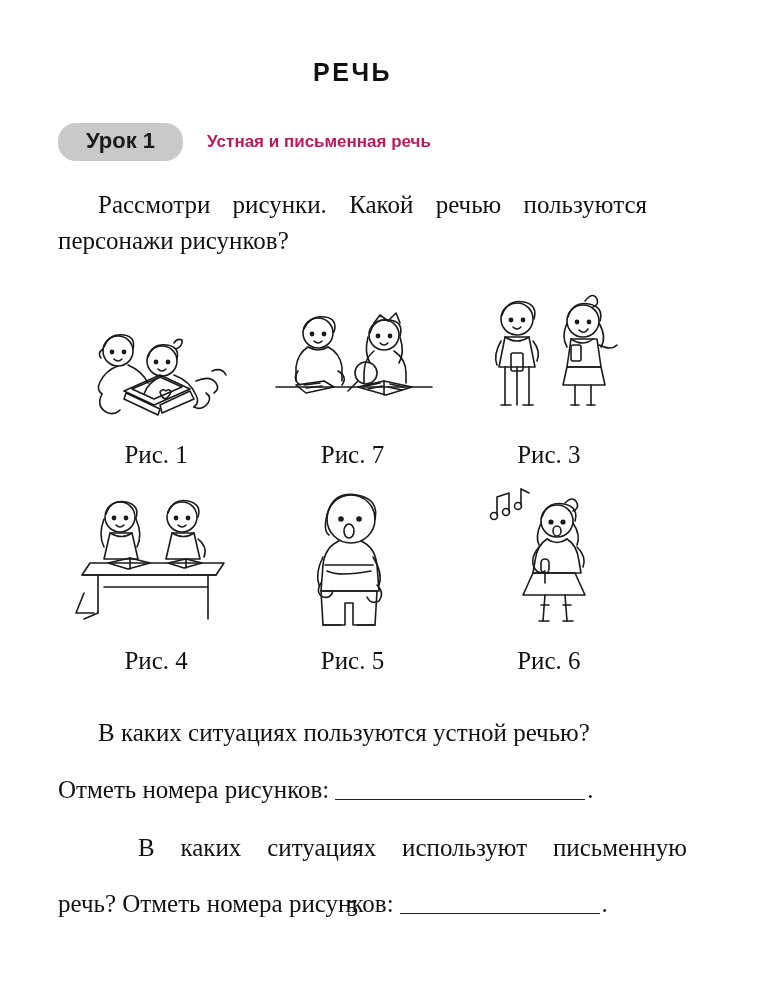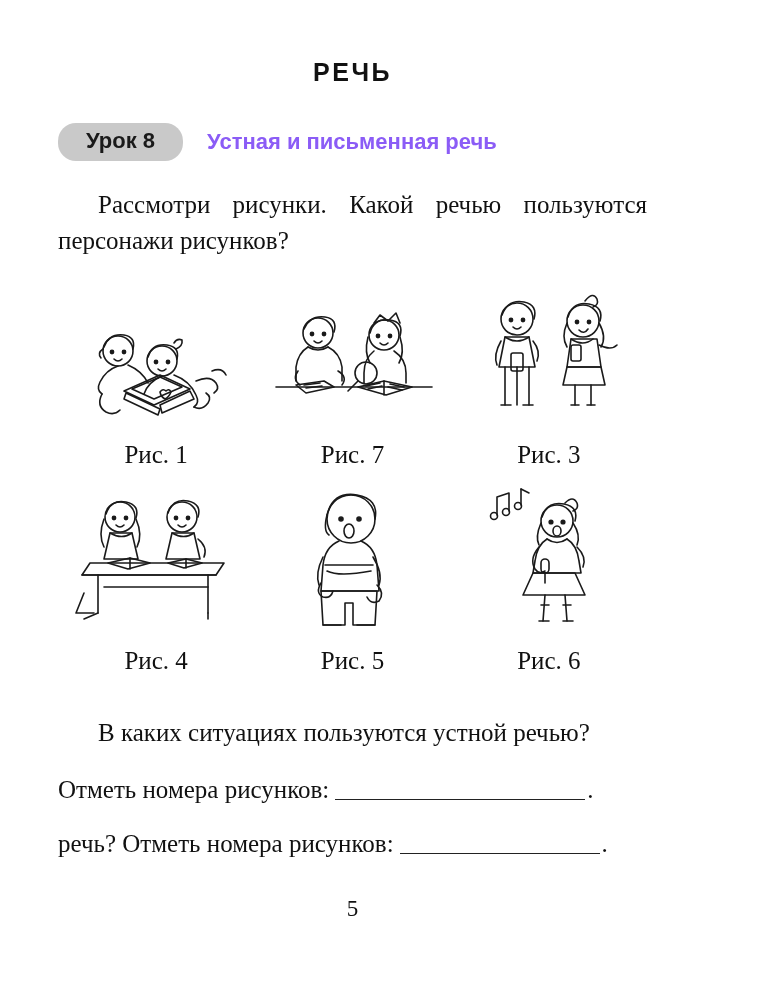--- a/index.html
+++ b/index.html
@@ -47,22 +47,22 @@
     font-family: "Liberation Sans", sans-serif;
     font-weight: bold;
     font-size: 22px;
     color: #1a1a1a;
     line-height: 1;
   }
 
   .lesson-title {
     font-family: "Liberation Sans", sans-serif;
     font-weight: bold;
-    font-size: 22px;
-    color: #8b5cf6;
+    font-size: 17px;
+    color: #be185d;
   }
 
   .task-text {
     font-size: 25px;
     line-height: 1.42;
     text-align: justify;
     margin-top: 26px;
     text-indent: 40px;
   }
 
@@ -122,21 +122,21 @@
   svg { display: block; }
 </style>
 </head>
 <body>
 
 <div class="page">
 
   <h1 class="section-title">РЕЧЬ</h1>
 
   <div class="lesson-row">
-    <div class="lesson-badge">Урок 8</div>
+    <div class="lesson-badge">Урок 1</div>
     <div class="lesson-title">Устная и письменная речь</div>
   </div>
 
   <p class="task-text">Рассмотри рисунки. Какой речью пользуются персонажи рисунков?</p>
 
   <div class="fig-grid">
 
     <div class="fig-row">
 
       <div class="fig-cell">
@@ -364,20 +364,23 @@
   </div>
 
   <div class="q-block">
     <p class="task-text" style="margin-top:34px;">В каких ситуациях пользуются устной речью?</p>
     <div class="answer-line">
       <span>Отметь номера рисунков:</span><span class="line-fill" title=""></span><span>.</span>
     </div>
   </div>
 
   <div class="q-block">
+    <p class="task-text" style="margin-top:22px; text-align:justify;">
+      <span style="display:inline-block;width:100%;text-align:justify;text-align-last:justify;">В каких ситуациях используют письменную</span>
+    </p>
     <div class="answer-line" style="margin-top:16px;">
       <span>речь? Отметь номера рисунков:</span><span class="line-fill short" title=""></span><span>.</span>
     </div>
   </div>
 
   <div class="page-number">5</div>
 
 </div>
 
 </body></html>

